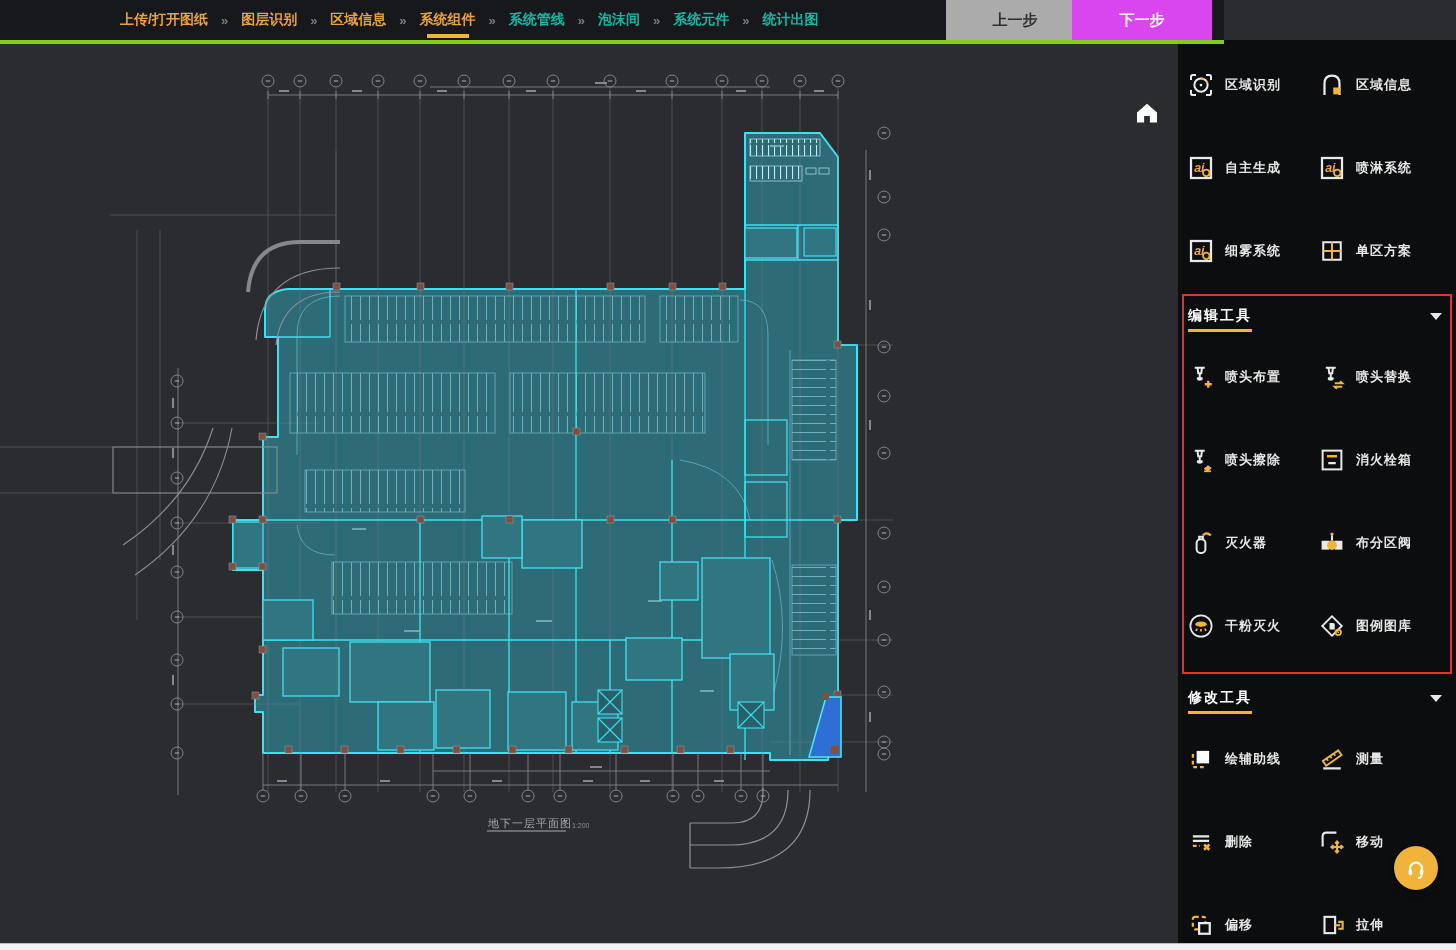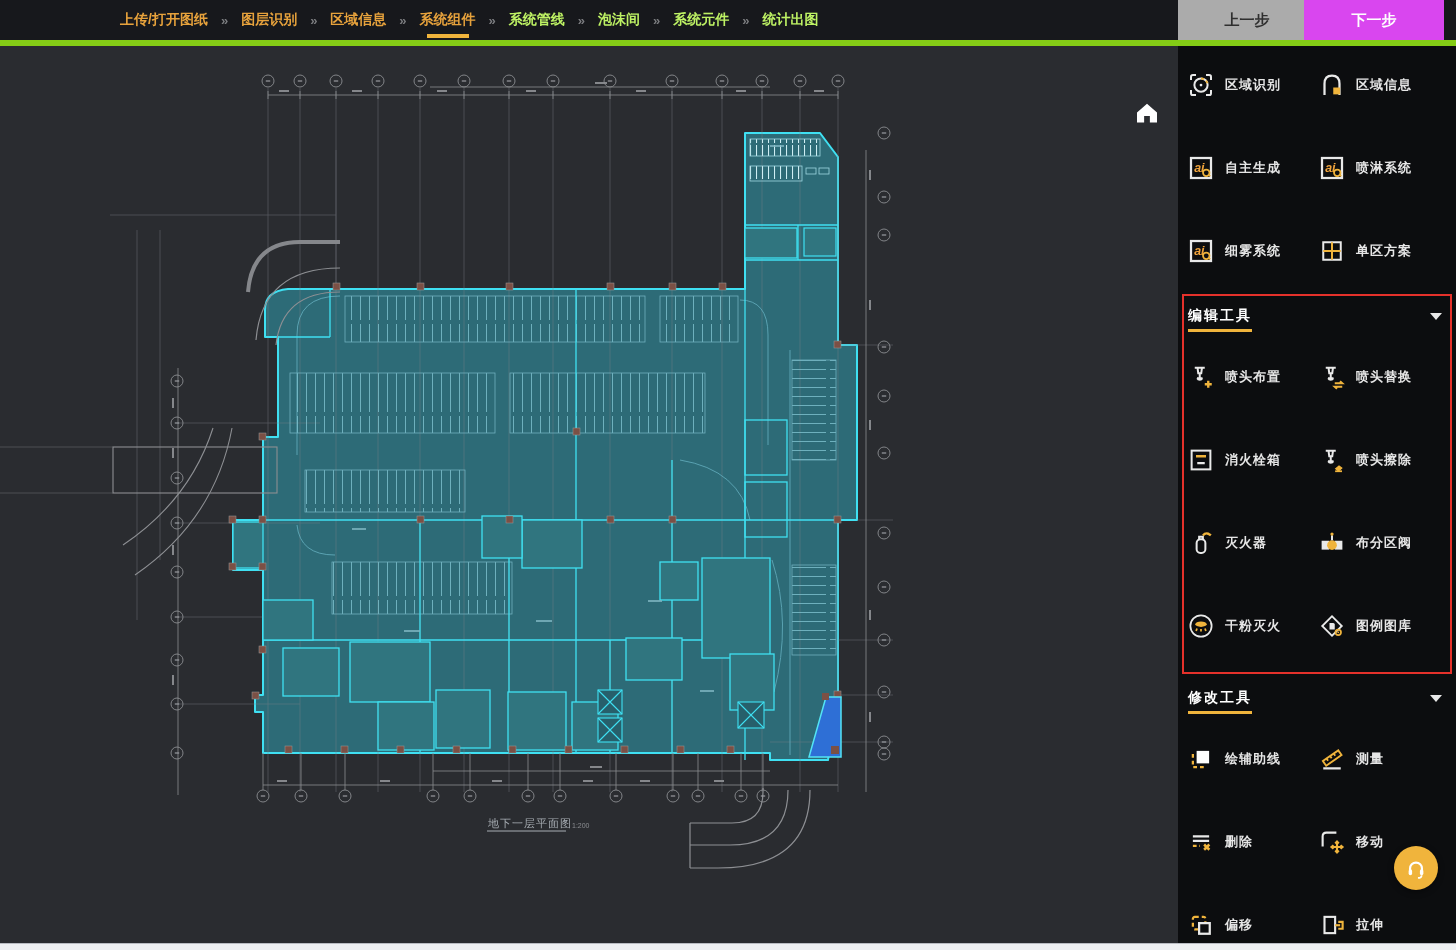--- a/index.html
+++ b/index.html
@@ -2,23 +2,23 @@
 <html><head>
 <meta charset="utf-8">
 <style>
   html,body{margin:0;padding:0;}
   body{
     width:1456px;height:950px;overflow:hidden;position:relative;
     background:#2a2c30;font-family:"Liberation Sans","DejaVu Sans",sans-serif;
     -webkit-font-smoothing:antialiased;
   }
   
-  .topbar{position:absolute;left:0;top:0;width:1456px;height:40px;background:#17181c;border-bottom:6px solid #84cc16;z-index:20;}
+  .topbar{position:absolute;left:0;top:0;width:1224px;height:40px;background:#17181c;border-bottom:4px solid #84cc16;z-index:20;}
   .breadcrumb{position:absolute;left:120px;top:0;height:40px;display:flex;align-items:center;gap:13px;}
-  .step{position:relative;font-size:14px;font-weight:700;color:#bef264;cursor:pointer;white-space:nowrap;}
+  .step{position:relative;font-size:14px;font-weight:700;color:#14b8a6;cursor:pointer;white-space:nowrap;}
   .step[data-state="done"],.step[data-state="active"]{color:#e7a23c;}
   .step[data-state="active"]::after{content:"";position:absolute;left:50%;transform:translateX(-50%);bottom:-9px;width:42px;height:4px;background:#f0b43c;}
   .sep{color:#7c7d80;font-size:13px;font-weight:700;}
   .nav-btn{position:absolute;top:0;height:40px;border:none;font-size:15px;font-weight:700;cursor:pointer;font-family:inherit;}
   .btn-prev{right:140px;width:138px;background:#ababab;color:#2f2f2f;}
   .btn-next{right:12px;width:140px;background:#d946ef;color:#ffffff;}
   
   .canvas-wrap{position:absolute;left:0;top:40px;width:1178px;height:904px;background:#2a2c30;}
   .home-btn{position:absolute;left:1132px;top:58px;width:30px;height:30px;background:transparent;border:none;cursor:pointer;padding:0;z-index:5;}
   
@@ -420,36 +420,36 @@
           <svg viewBox="0 0 24 24" fill="none" stroke="#e9e9e9" stroke-width="1.6">
             <path d="M7 4.5 h8 M9.2 4.5 l0.6 4.5 h2.4 l0.6 -4.5 M11 9 v4 M8.8 13 h4.4 M9 13 a2.2 2 0 0 0 4 0"></path>
             <path d="M14.2 17 h6 l-1.8 -1.6 M20.2 19.8 h-6 l1.8 1.6" stroke="#f0b43c" stroke-width="1.6"></path>
           </svg>
         </span>
         <span class="tlabel">喷头替换</span>
       </div>
       <div class="tool">
         <span class="ticon">
           <svg viewBox="0 0 24 24" fill="none" stroke="#e9e9e9" stroke-width="1.6">
+            <path d="M7 4.5 h8 M9.2 4.5 l0.6 4.5 h2.4 l0.6 -4.5 M11 9 v4 M8.8 13 h4.4 M9 13 a2.2 2 0 0 0 4 0"></path>
+            <path d="M15 19 l2.6 -2.2 2.2 1.7 -2.6 2.2 Z" fill="#f0b43c" stroke="#f0b43c" stroke-width="1"></path>
+            <path d="M14.5 21 h5.5" stroke="#f0b43c" stroke-width="1.4"></path>
+          </svg>
+        </span>
+        <span class="tlabel">喷头擦除</span>
+      </div>
+      <div class="tool">
+        <span class="ticon">
+          <svg viewBox="0 0 24 24" fill="none" stroke="#e9e9e9" stroke-width="1.6">
             <rect x="4.5" y="4.5" width="15" height="15"></rect>
             <path d="M8 9 H16" stroke="#f0b43c" stroke-width="2"></path>
             <path d="M9 14.5 H15" stroke-width="1.8"></path>
           </svg>
         </span>
         <span class="tlabel">消火栓箱</span>
-      </div>
-      <div class="tool">
-        <span class="ticon">
-          <svg viewBox="0 0 24 24" fill="none" stroke="#e9e9e9" stroke-width="1.6">
-            <path d="M7 4.5 h8 M9.2 4.5 l0.6 4.5 h2.4 l0.6 -4.5 M11 9 v4 M8.8 13 h4.4 M9 13 a2.2 2 0 0 0 4 0"></path>
-            <path d="M15 19 l2.6 -2.2 2.2 1.7 -2.6 2.2 Z" fill="#f0b43c" stroke="#f0b43c" stroke-width="1"></path>
-            <path d="M14.5 21 h5.5" stroke="#f0b43c" stroke-width="1.4"></path>
-          </svg>
-        </span>
-        <span class="tlabel">喷头擦除</span>
       </div>
       <div class="tool">
         <span class="ticon">
           <svg viewBox="0 0 24 24" fill="none" stroke="#e9e9e9" stroke-width="1.6">
             <rect x="8.5" y="9" width="7" height="11" rx="3"></rect>
             <path d="M10.5 9 V7 h3 v2"></path>
             <path d="M13.5 6 Q15.5 3.5 18.5 4.8" stroke="#f0b43c" stroke-width="1.7"></path>
             <path d="M17.5 3.6 l3 1.4 -1.2 1.6 -2.4 -1.4 Z" fill="#f0b43c" stroke="none"></path>
           </svg>
         </span>

